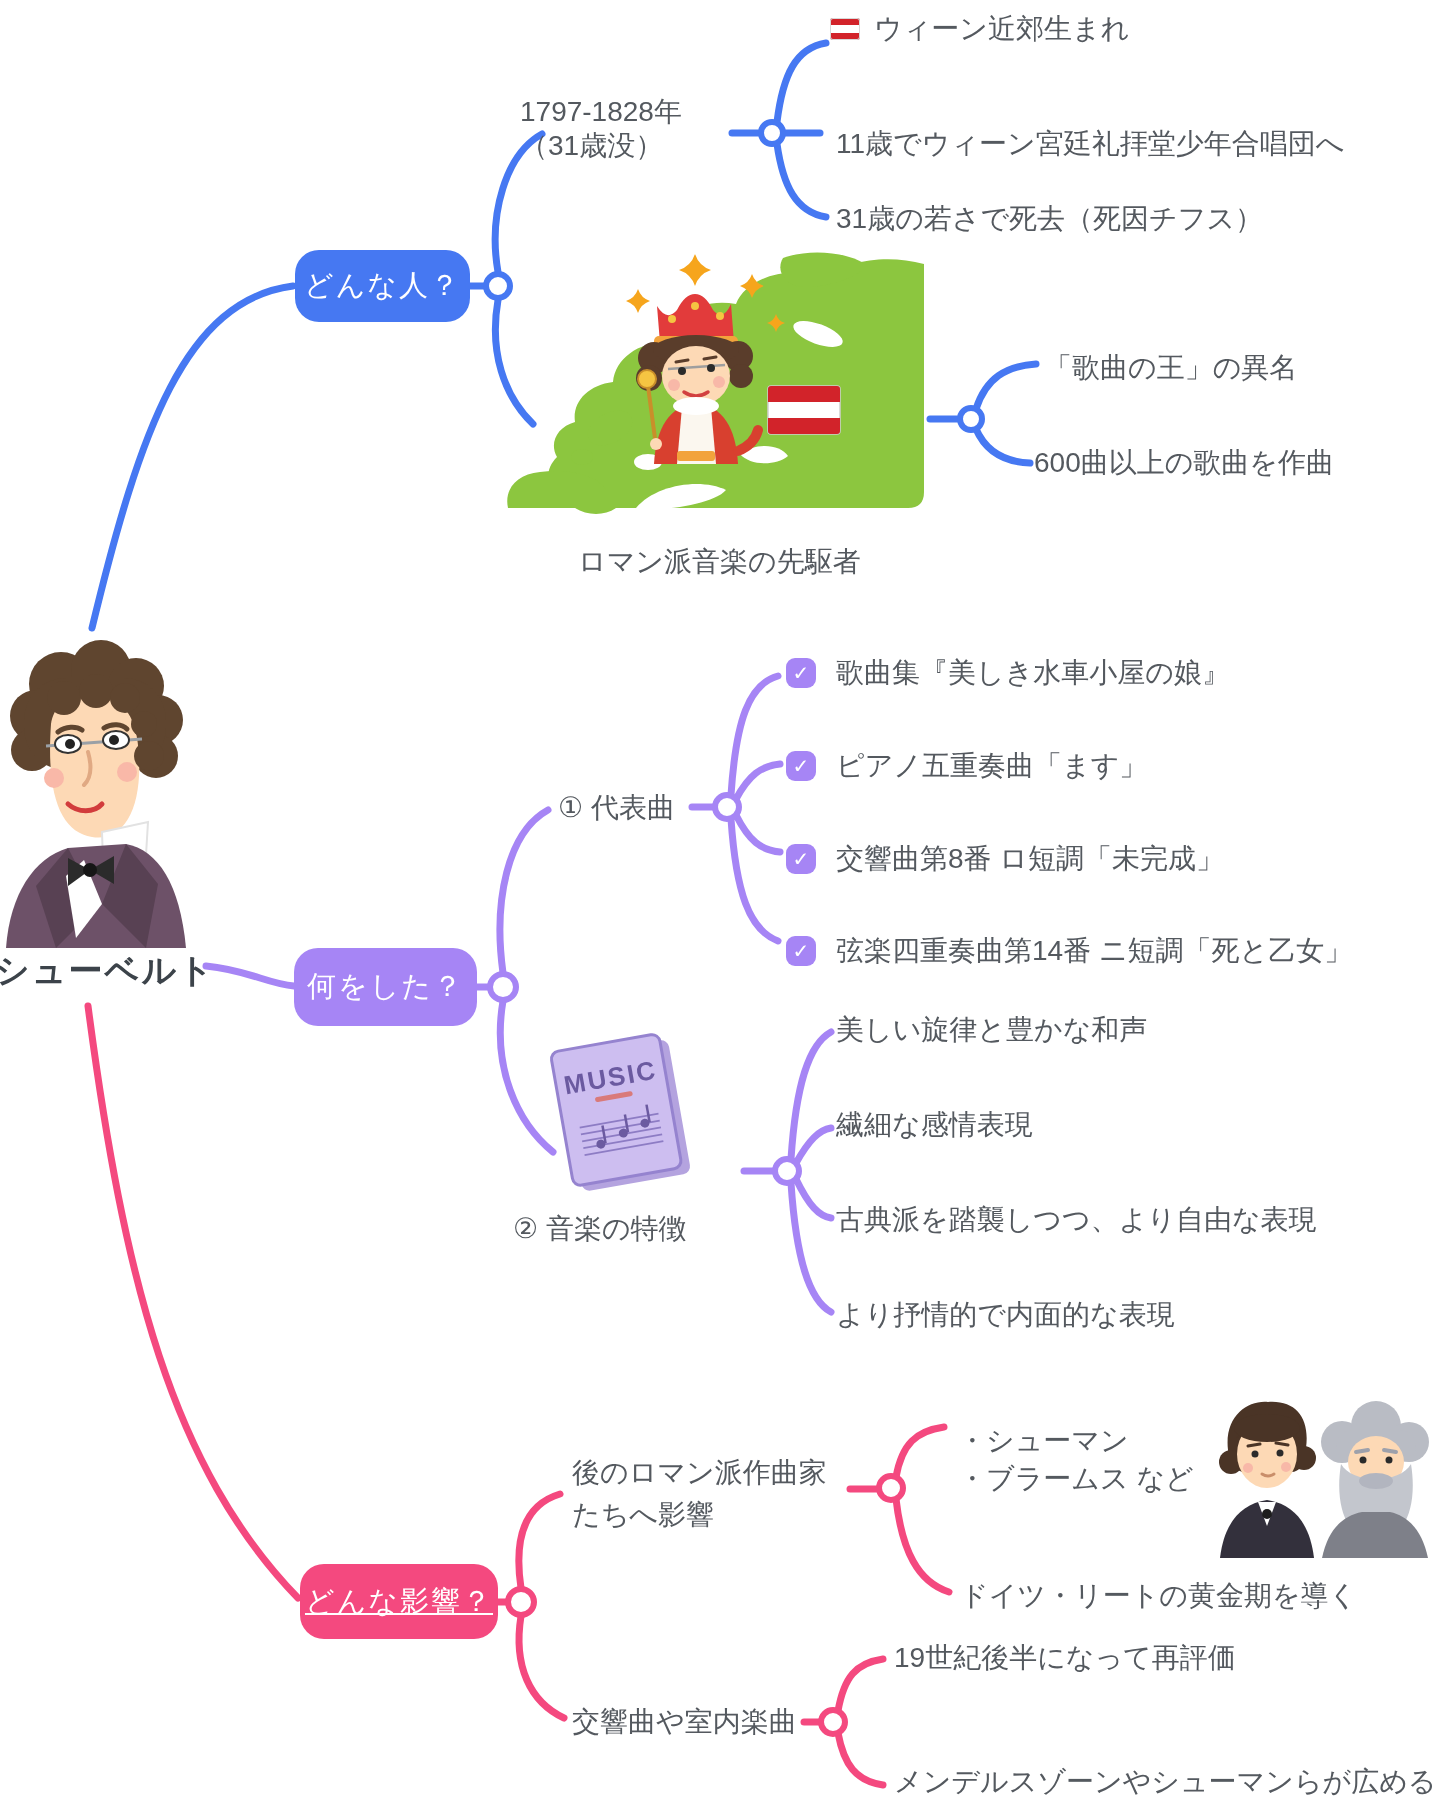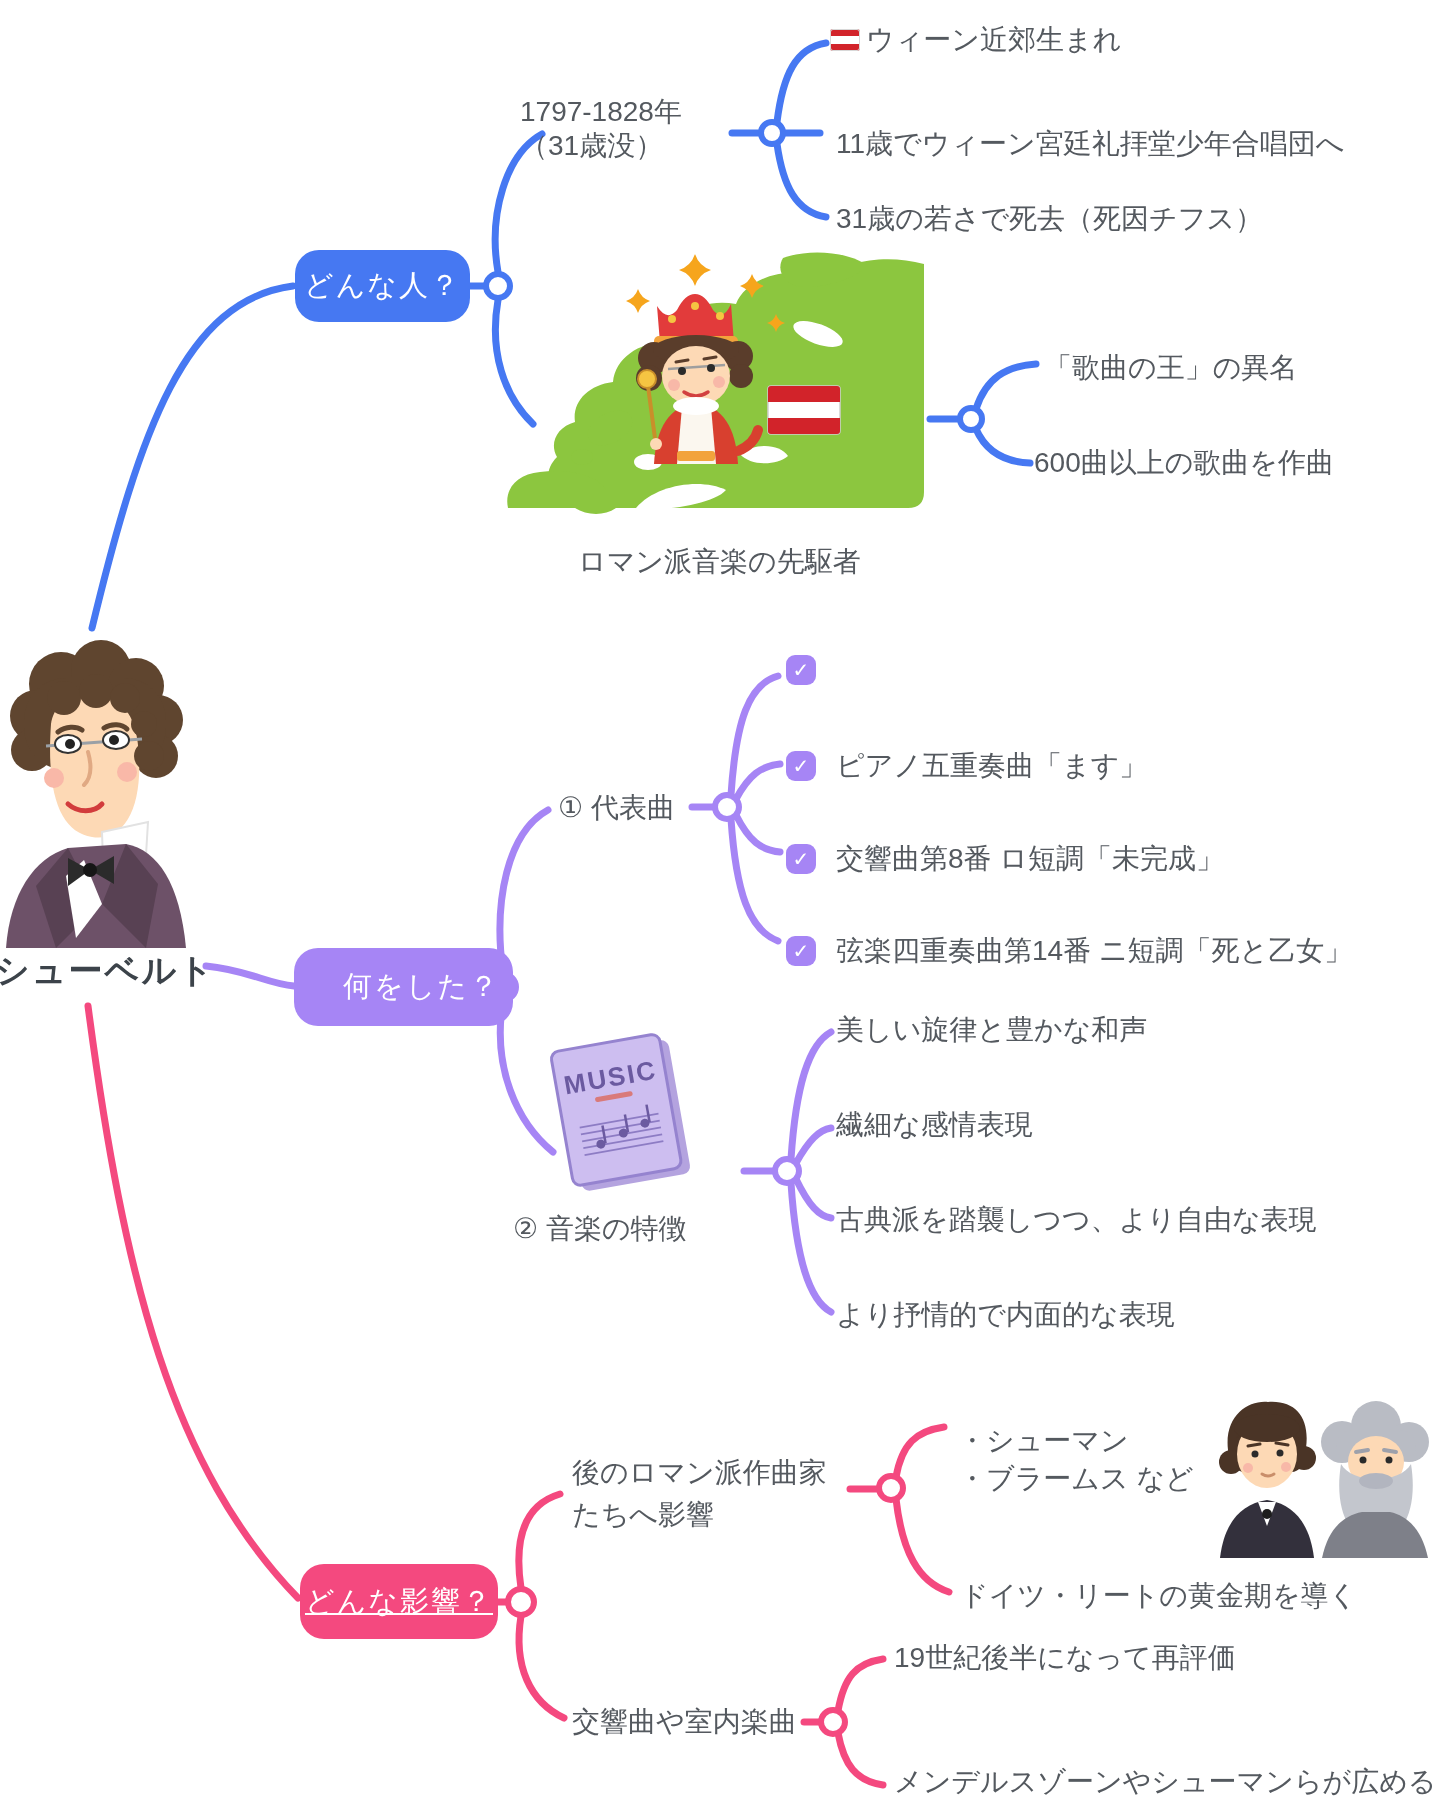--- a/index.html
+++ b/index.html
@@ -5,21 +5,21 @@
   html,body{margin:0;padding:0;background:#fff;}
   body{width:1439px;height:1800px;position:relative;overflow:hidden;
        font-family:"Liberation Sans","DejaVu Sans",sans-serif;color:#54595f;}
   .abs{position:absolute;}
   .leaf{color:#54595f;font-size:28px;line-height:1.32;white-space:nowrap;}
   .cap{color:#54595f;font-size:28px;white-space:nowrap;}
   .center{text-align:left;}
   .node{display:flex;align-items:center;justify-content:center;color:#fff;
         font-size:29px;font-weight:500;border-radius:24px;letter-spacing:2px;white-space:nowrap;}
   .node-blue{background:#4678F2;}
-  .node-purple{background:#A685F5;padding-left:36px;}
+  .node-purple{background:#A685F5;}
   .node-pink{background:#F4497F;text-decoration:underline;}
   .row{display:flex;align-items:center;gap:20px;}
   .cb{width:30px;height:30px;border-radius:9px;background:#A685F5;color:#fff;
       display:flex;align-items:center;justify-content:center;font-size:20px;font-weight:bold;flex:0 0 auto;}
   .flag{width:30px;height:22px;border-radius:3px;flex:0 0 auto;margin-right:2px;
         background:linear-gradient(180deg,#d2232a 0 33%,#ffffff 33% 66%,#d2232a 66% 100%);
         box-shadow:0 0 0 1px #d8d8d8 inset;}
   .root-label{font-size:34px;font-weight:bold;color:#3c434a;letter-spacing:2px;white-space:nowrap;}
   .two-line{line-height:42px;}
   svg{display:block;}
@@ -132,21 +132,21 @@
 </div>
 <div class="abs root-label center" style="left:-5px;top:948px;width:220px">シューベルト</div>
 
 <div class="abs node node-blue" style="left:295px;top:250px;width:175px;height:72px">どんな人？</div>
 
 <div class="abs cap center" style="left:520px;top:95px;width:240px;line-height:34px">
   <div>1797-1828年</div>
   <div>（31歳没）</div>
 </div>
 
-<div class="abs row" style="left:830px;top:22px;gap:4px">
+<div class="abs row" style="left:830px;top:11px;gap:12px">
   <span class="flag"></span>
   <span class="leaf">ウィーン近郊生まれ</span>
 </div>
 <div class="abs leaf" style="left:836px;top:126px">11歳でウィーン宮廷礼拝堂少年合唱団へ</div>
 <div class="abs leaf" style="left:836px;top:201px">31歳の若さで死去（死因チフス）</div>
 
 <div class="abs" style="left:488px;top:246px;width:436px;height:286px">
   <svg width="436" height="286" viewBox="0 0 436 286">
     <g fill="#8CC63F">
       <path d="M436 18 C400 8 358 14 338 32 C300 18 258 32 248 58 C214 52 184 68 179 96 C150 96 127 113 125 136 C100 139 84 156 87 176 C69 181 61 197 69 211 C54 226 59 246 77 253 C88 268 112 273 128 262 L420 262 Q436 262 436 246 Z"></path>
@@ -208,20 +208,21 @@
 
 <div class="abs leaf" style="left:1044px;top:350px">「歌曲の王」の異名</div>
 <div class="abs leaf" style="left:1034px;top:445px">600曲以上の歌曲を作曲</div>
 
 <div class="abs node node-purple" style="left:294px;top:948px;width:183px;height:78px">何をした？</div>
 
 <div class="abs cap" style="left:558px;top:789px">① 代表曲</div>
 
 <div class="abs row" style="left:786px;top:655px">
   <span class="cb">✓</span>
+  <span class="leaf">歌曲集『美しき水車小屋の娘』</span>
 </div>
 <div class="abs row" style="left:786px;top:748px">
   <span class="cb">✓</span>
   <span class="leaf">ピアノ五重奏曲「ます」</span>
 </div>
 <div class="abs row" style="left:786px;top:841px">
   <span class="cb">✓</span>
   <span class="leaf">交響曲第8番 ロ短調「未完成」</span>
 </div>
 <div class="abs row" style="left:786px;top:933px">

